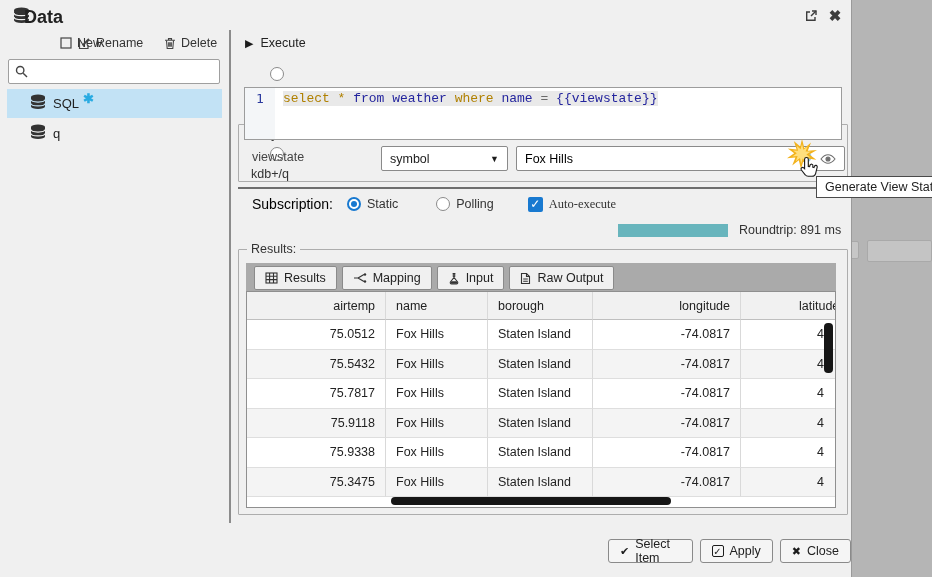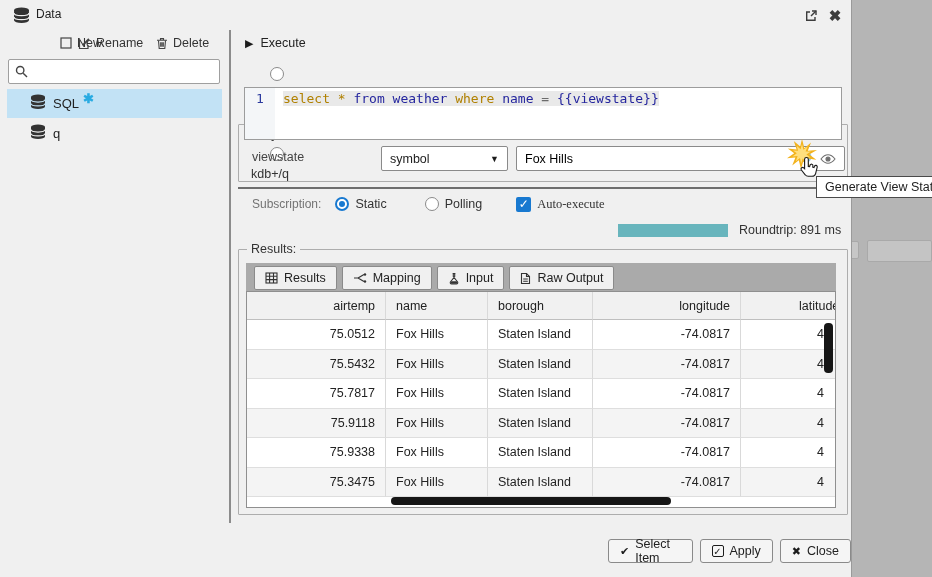--- a/index.html
+++ b/index.html
@@ -7,30 +7,30 @@
   body { background:#b5b5b5; font-family:"Liberation Sans", sans-serif; color:#222; position:relative; }
 
   
   .bd-el { position:absolute; background:#c7c7c7; border:1px solid #a9a9a9; border-radius:2px; }
 
   
   .dialog { position:absolute; left:0; top:0; width:852px; height:577px; background:#f0f0f0;
             border-right:1px solid #9a9a9a; }
 
   
-  .hdr-title { position:absolute; left:36px; top:7px; font-size:12px; font-weight:normal; color:#222; }
+  .hdr-title { position:absolute; left:24px; top:7px; font-size:18px; font-weight:bold; color:#222; }
   .dbicon { display:inline-block; }
   .hdr-db { position:absolute; left:13px; top:7px; color:#f0f0f0; }
   .win-btn { position:absolute; top:7px; width:18px; height:18px; display:flex; align-items:center; justify-content:center; cursor:pointer; color:#3c3c3c; }
   .win-popout { left:802px; }
   .win-close { left:826px; font-size:15px; font-weight:bold; }
 
   
   .tb-btn { position:absolute; top:36px; display:flex; align-items:center; gap:5px; font-size:12.5px; color:#333; cursor:pointer; }
-  .tb-new { left:13px;padding-left:47px; } .tb-rename { left:78px; } .tb-delete { left:156px; }
+  .tb-new { left:13px;padding-left:47px; } .tb-rename { left:78px; } .tb-delete { left:164px; }
   .search-box { position:absolute; left:8px; top:59px; width:212px; height:25px; background:#fff;
                 border:1px solid #9f9f9f; border-radius:2px; display:flex; align-items:center; padding:0 6px; gap:5px; }
   .search-box input { border:none; outline:none; flex:1; font-size:12.5px; font-family:"Liberation Sans",sans-serif; background:transparent; }
   .list-item { position:absolute; left:7px; width:215px; height:29px; display:flex; align-items:center;
                padding-left:23px; gap:7px; font-size:13px; color:#222; cursor:pointer; color:#f0f0f0; }
   .list-item .lbl { color:#222; }
   .item-sql { top:89px; background:#c2e2f5; color:#c2e2f5; }
   .item-q { top:119px; }
   .mod-star { color:#29abe2; font-size:13px; font-weight:bold; position:relative; top:-5px; left:-3px; }
   .vsep { position:absolute; left:229px; top:30px; width:2px; height:493px; background:#8c8c8c; }
@@ -47,38 +47,38 @@
 
   .radio-row { display:flex; align-items:center; gap:6px;flex-direction:column; }
   .radio { width:14px; height:14px; border-radius:50%; background:#fff; border:1px solid #8a8a8a; display:inline-block; position:relative; cursor:pointer; flex:none; }
   .radio.sel { border:2px solid #1879d0; }
   .radio.sel::after { content:""; position:absolute; left:2px; top:2px; width:6px; height:6px; border-radius:50%; background:#1879d0; }
   .rlabel { font-size:12.5px; color:#333; margin-right:14px; }
 
   .editor { position:absolute; left:244px; top:87px; width:598px; height:53px; background:#fff;
             border:1px solid #9c9c9c; display:flex; font-family:"DejaVu Sans Mono", monospace; font-size:13px; }
   .gutter { width:30px; background:#f4f6f8; color:#2b3a9e; text-align:center; padding-top:3px; flex:none; }
-  .codeline { padding:3px 0 12px 8px; white-space:pre; }
+  .codeline { padding:3px 0 12px 8px; white-space:pre;font-family:Liberation Mono, monospace; }
   .codeline .hl { background:#e9e9e9; }
   .tok-kw { color:#b08000; } .tok-id { color:#24259e; } .tok-op { color:#6b6b6b; }
 
   .vs-label { position:absolute; left:252px; top:150px; font-size:12.5px; color:#444; }
   .vs-select { position:absolute; left:381px; top:146px; width:127px; height:25px; background:#fff;
                border:1px solid #8a8a8a; border-radius:2px; display:flex; align-items:center;
                padding:0 8px; font-size:12.5px; color:#222; cursor:pointer; }
   .vs-select .arrow { margin-left:auto; font-size:9px; color:#1c1c1c; }
   .vs-input { position:absolute; left:516px; top:146px; width:329px; height:25px; background:#fff;
               border:1px solid #8a8a8a; border-radius:2px; display:flex; align-items:center; padding:0 8px; }
   .vs-input input { border:none; outline:none; flex:1; font-size:12.5px; font-family:"Liberation Sans",sans-serif; background:transparent; }
   .vs-icons { display:flex; align-items:center; gap:6px; }
 
   .hdiv { position:absolute; left:238px; top:187px; width:610px; height:2px; background:#6e6e6e; }
 
   .sub-row { position:absolute; left:252px; top:194px; height:20px; display:flex; align-items:center; }
-  .sub-label { font-size:12px; color:#737373; margin-right:14px; }
+  .sub-label { font-size:14px; color:#000000; margin-right:14px; }
   .cbox { width:15px; height:15px; background:#1879d0; border-radius:2px; color:#fff; font-size:12px;
           display:flex; align-items:center; justify-content:center; cursor:pointer; margin-right:6px; }
   .cb-label { font-size:12.5px; color:#333;font-family:Liberation Serif, serif; }
   .gap24 { width:24px; } .gap20 { width:20px; }
 
   .progress { position:absolute; left:618px; top:224px; width:110px; height:13px; background:#68b5bd; }
   .roundtrip { position:absolute; left:739px; top:223px; font-size:12.5px; color:#333; }
 
   .tabstrip { position:absolute; left:246px; top:263px; width:590px; height:28px; background:#aaaaaa;
               display:flex; align-items:flex-start; padding:3px 0 0 8px; gap:5px; }

